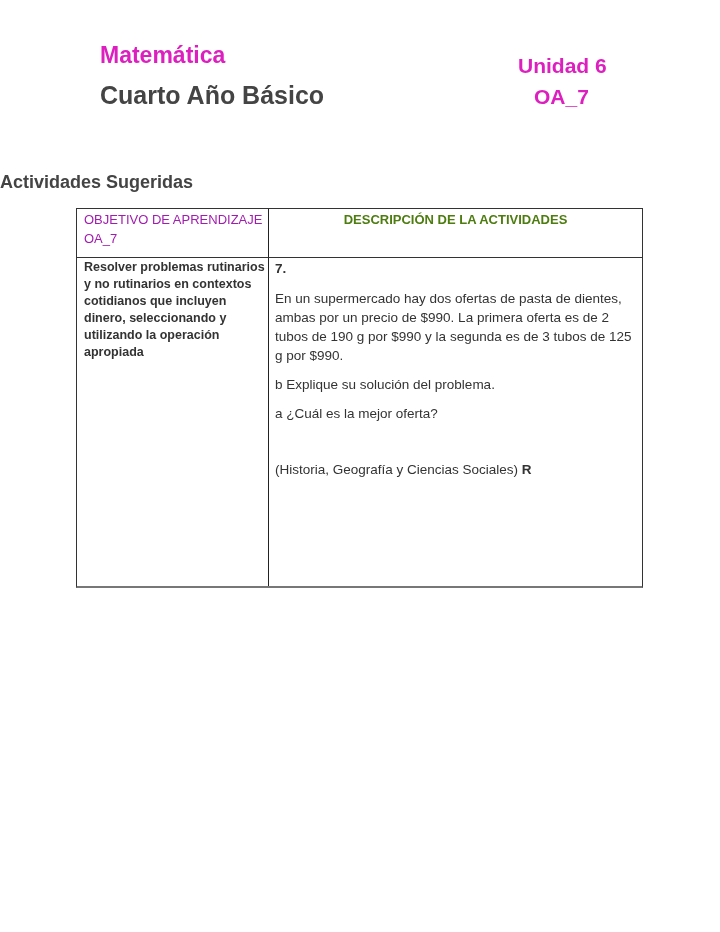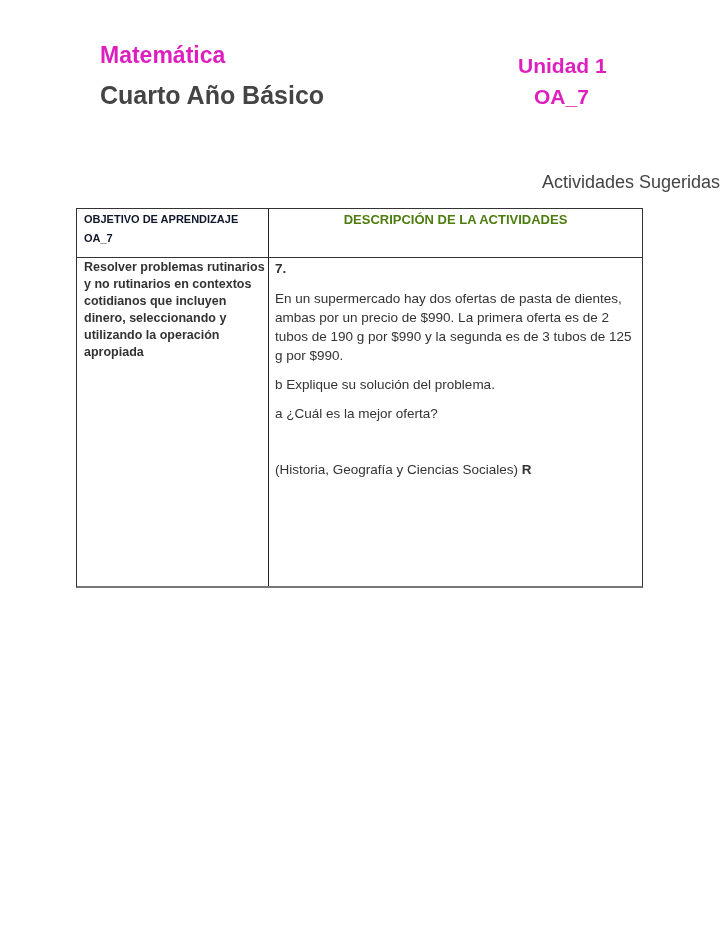--- a/index.html
+++ b/index.html
@@ -17,39 +17,39 @@
     }
     .unit {
       position: absolute; left: 518px; top: 54px;
       font-size: 21px; font-weight: bold; color: #dd1fbf;
     }
     .oa {
       position: absolute; left: 534px; top: 85px;
       font-size: 21px; font-weight: bold; color: #dd1fbf;
     }
     .section-title {
-      position: absolute; left: 0; width: 720px; top: 172px; text-align: right;
-      font-size: 18px; font-weight: normal; color: #444444;
+      position: absolute; left: 0; width: 720px; top: 172px; text-align: left;
+      font-size: 18px; font-weight: bold; color: #444444;
     }
     .table {
       position: absolute; left: 76px; top: 208px; width: 567px; height: 380px;
       border: 1px solid #333; box-sizing: border-box;
       border-bottom: 2px solid #777;
     }
     .col-div {
       position: absolute; left: 191px; top: 0; bottom: 0; width: 0;
       border-left: 1.5px solid #222;
     }
     .row-div {
       position: absolute; left: 0; right: 0; top: 48px; height: 0;
       border-top: 1px solid #333;
     }
     .h-left {
       position: absolute; left: 7px; top: 1px; width: 180px;
-      font-size: 11px; font-weight: bold; color: #0f172a; line-height: 19px;
+      font-size: 13px; font-weight: normal; color: #a21caf; line-height: 19px;
     }
     .h-right {
       position: absolute; left: 192px; right: 0; top: 1px; text-align: center;
       font-size: 13px; font-weight: bold; color: #4d7c0f; line-height: 19px;
     }
     .obj-text {
       position: absolute; left: 7px; top: 50px; width: 182px;
       font-size: 12.5px; font-weight: bold; color: #333; line-height: 17px;
     }
     .skill {
@@ -64,21 +64,21 @@
     .desc .num { font-weight: bold; display: block; margin-bottom: 11px; }
     .desc p { margin: 0 0 10px 0; }
     .desc .spacer { height: 27px; }
     .desc b { font-weight: bold; }
   </style>
 </head>
 <body>
 
 <div class="title">Matemática</div>
 <div class="subtitle">Cuarto Año Básico</div>
-<div class="unit">Unidad 1</div>
+<div class="unit">Unidad 6</div>
 <div class="oa">OA_7</div>
 
 <div class="section-title">Actividades Sugeridas</div>
 
 <div class="table">
   <div class="col-div"></div>
   <div class="row-div"></div>
 
   <div class="h-left">OBJETIVO DE APRENDIZAJE OA_7</div>
   <div class="h-right">DESCRIPCIÓN DE LA ACTIVIDADES</div>

